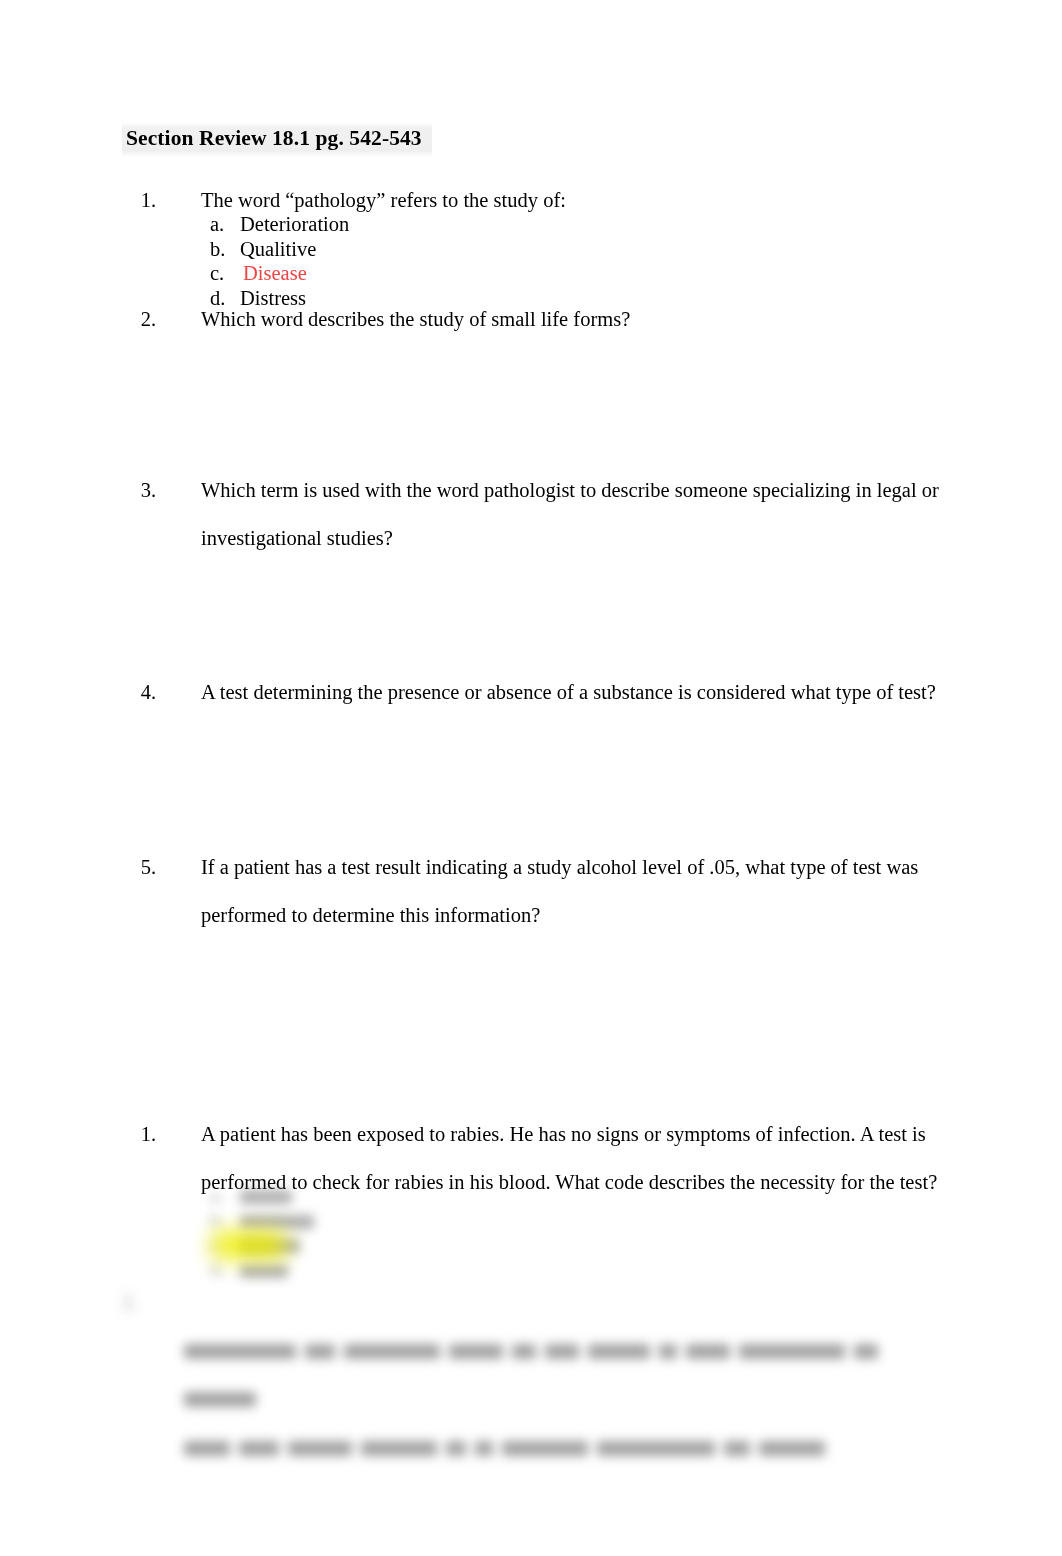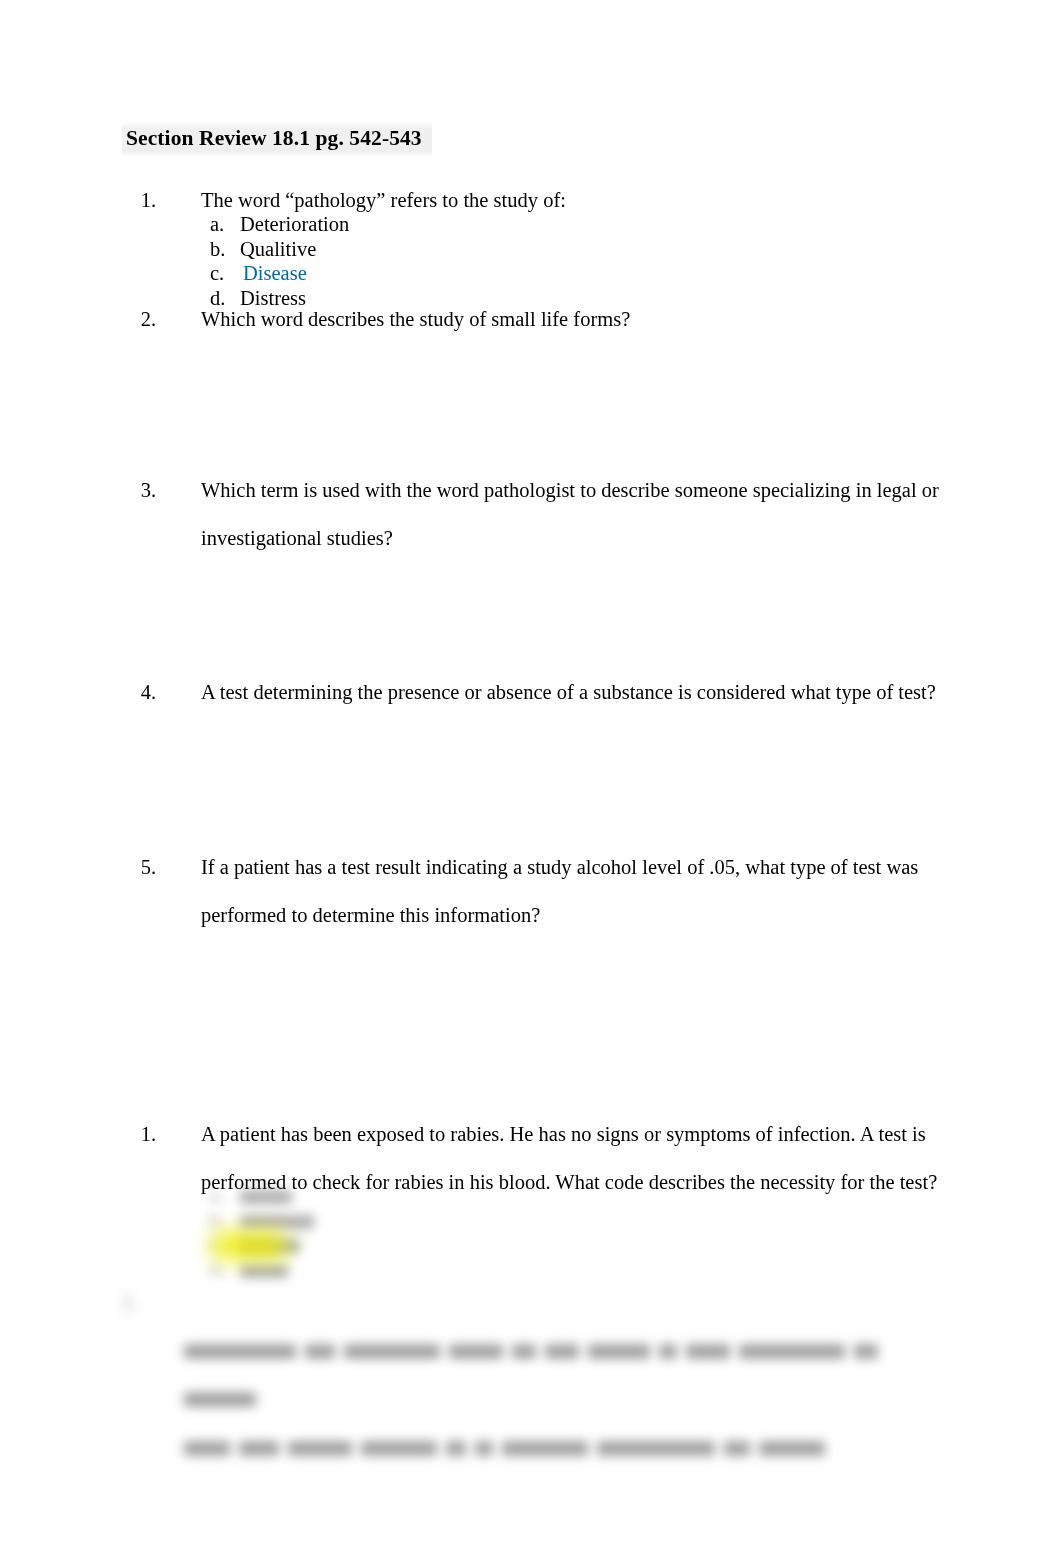--- a/index.html
+++ b/index.html
@@ -74,21 +74,21 @@
     display: inline-block;
     width: 30px;
     text-align: left;
   }
   .opt .otext {
     display: inline-block;
   }
   .opt .otext.hl {
     position: relative;
     padding: 0 3px;
-    color: #0369a1;
+    color: #ef4444;
   }
   
   .opt .otext.hl::before {
     content: "";
     position: absolute;
     left: -4px;
     right: -4px;
     top: -2px;
     bottom: -1px;
     background: #f2f200;

